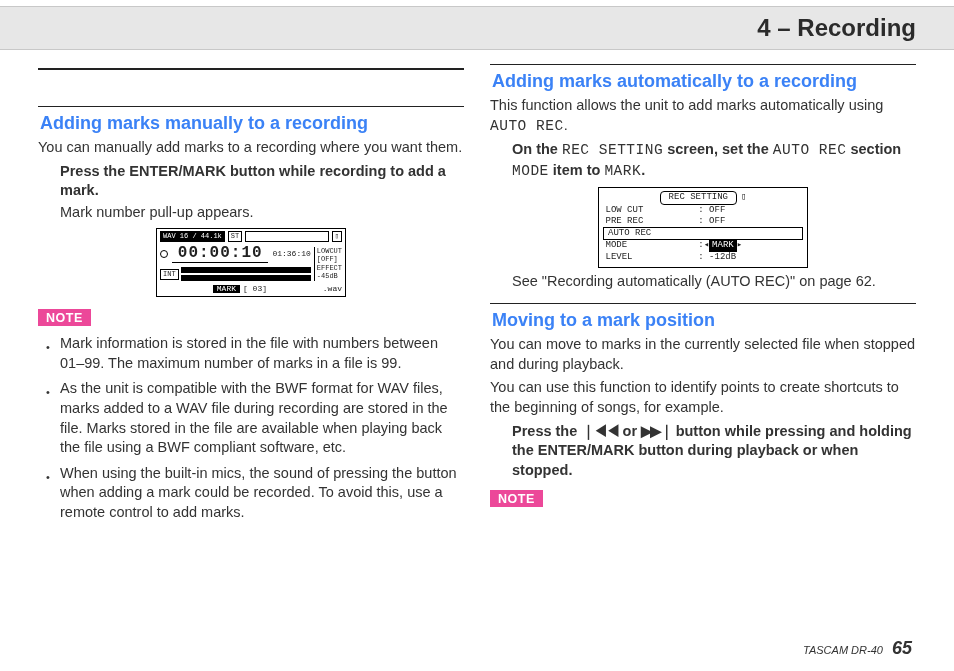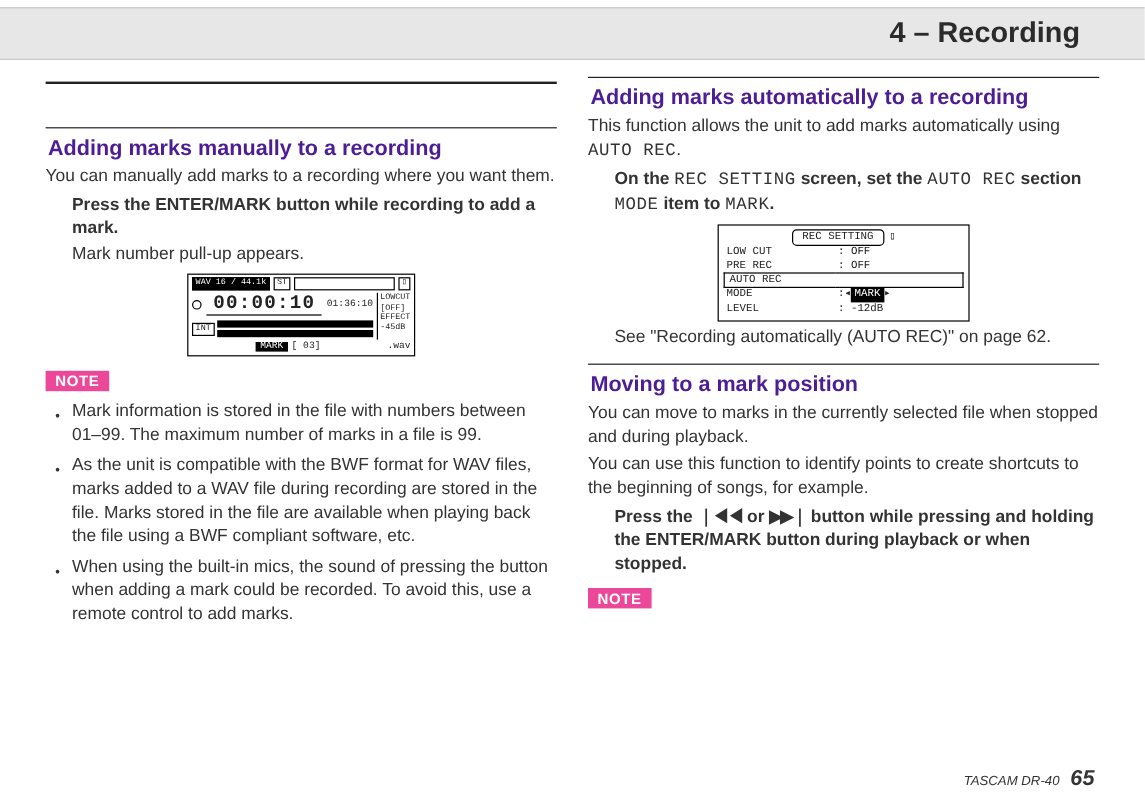--- a/index.html
+++ b/index.html
@@ -16,21 +16,21 @@
   .page {
     padding: 0 38px 0 38px;
   }
   .header-band {
     background: #e7e7e7;
     height: 44px;
     margin: 6px -38px 0 -38px;
     display: flex;
     align-items: center;
     justify-content: flex-end;
-    padding-right: 54px;
+    padding-right: 38px;
     border-top: 1px solid #c8c8c8;
     border-bottom: 1px solid #c8c8c8;
   }
   .header-title {
     font-size: 24px;
     font-weight: 700;
     color: #2b2b2b;
   }
   .rule-thick {
     border: 0;
@@ -54,21 +54,21 @@
   .h-major {
     font-size: 23px;
     font-weight: 700;
     margin: 0 0 2px 2px;
     color: #2a2a2a;
   }
   .h-minor {
     font-size: 18px;
     font-weight: 700;
     margin: 6px 0 4px 2px;
-    color: #4c1d95;
+    color: #3b82f6;
   }
   p, li {
     font-size: 14.5px;
     line-height: 1.35;
     color: #333;
     margin: 4px 0;
   }
   .indent { margin-left: 22px; }
   .indent p { margin: 2px 0; }
   .bold { font-weight: 700; }
@@ -132,21 +132,21 @@
   }
   .lcd1 .chip-dark { background:#000; color:#fff; }
   .lcd1 .timer-row { display:flex; align-items:center; gap:4px; margin:1px 0 2px; }
   .lcd1 .rec-dot { width:8px;height:8px;border:1px solid #000;border-radius:50%; }
   .lcd1 .bigtime {
     font-size: 16px; font-weight:700; letter-spacing:1px; flex:1; text-align:center;
     border-bottom:1px solid #000; padding-bottom:1px;
   }
   .lcd1 .rem { font-size:8px; }
   .lcd1 .side-col { border-left:1px solid #000; padding-left:2px; font-size:7px; line-height:1.2; }
-  .lcd1 .main { display:flex; gap:3px; }
+  .lcd1 .main { display:flex; gap:3px;align-items:center; }
   .lcd1 .meters { flex:1; }
   .lcd1 .meter { height:6px; background:#000; margin:2px 0; }
   .lcd1 .bottom { display:flex; gap:3px; margin-top:2px; font-size:8px; }
   .lcd1 .mark-lbl { background:#000; color:#fff; padding:0 4px; }
 
   
   .lcd2 {
     width: 210px;
     margin: 6px auto 4px;
     border: 1.5px solid #000;

